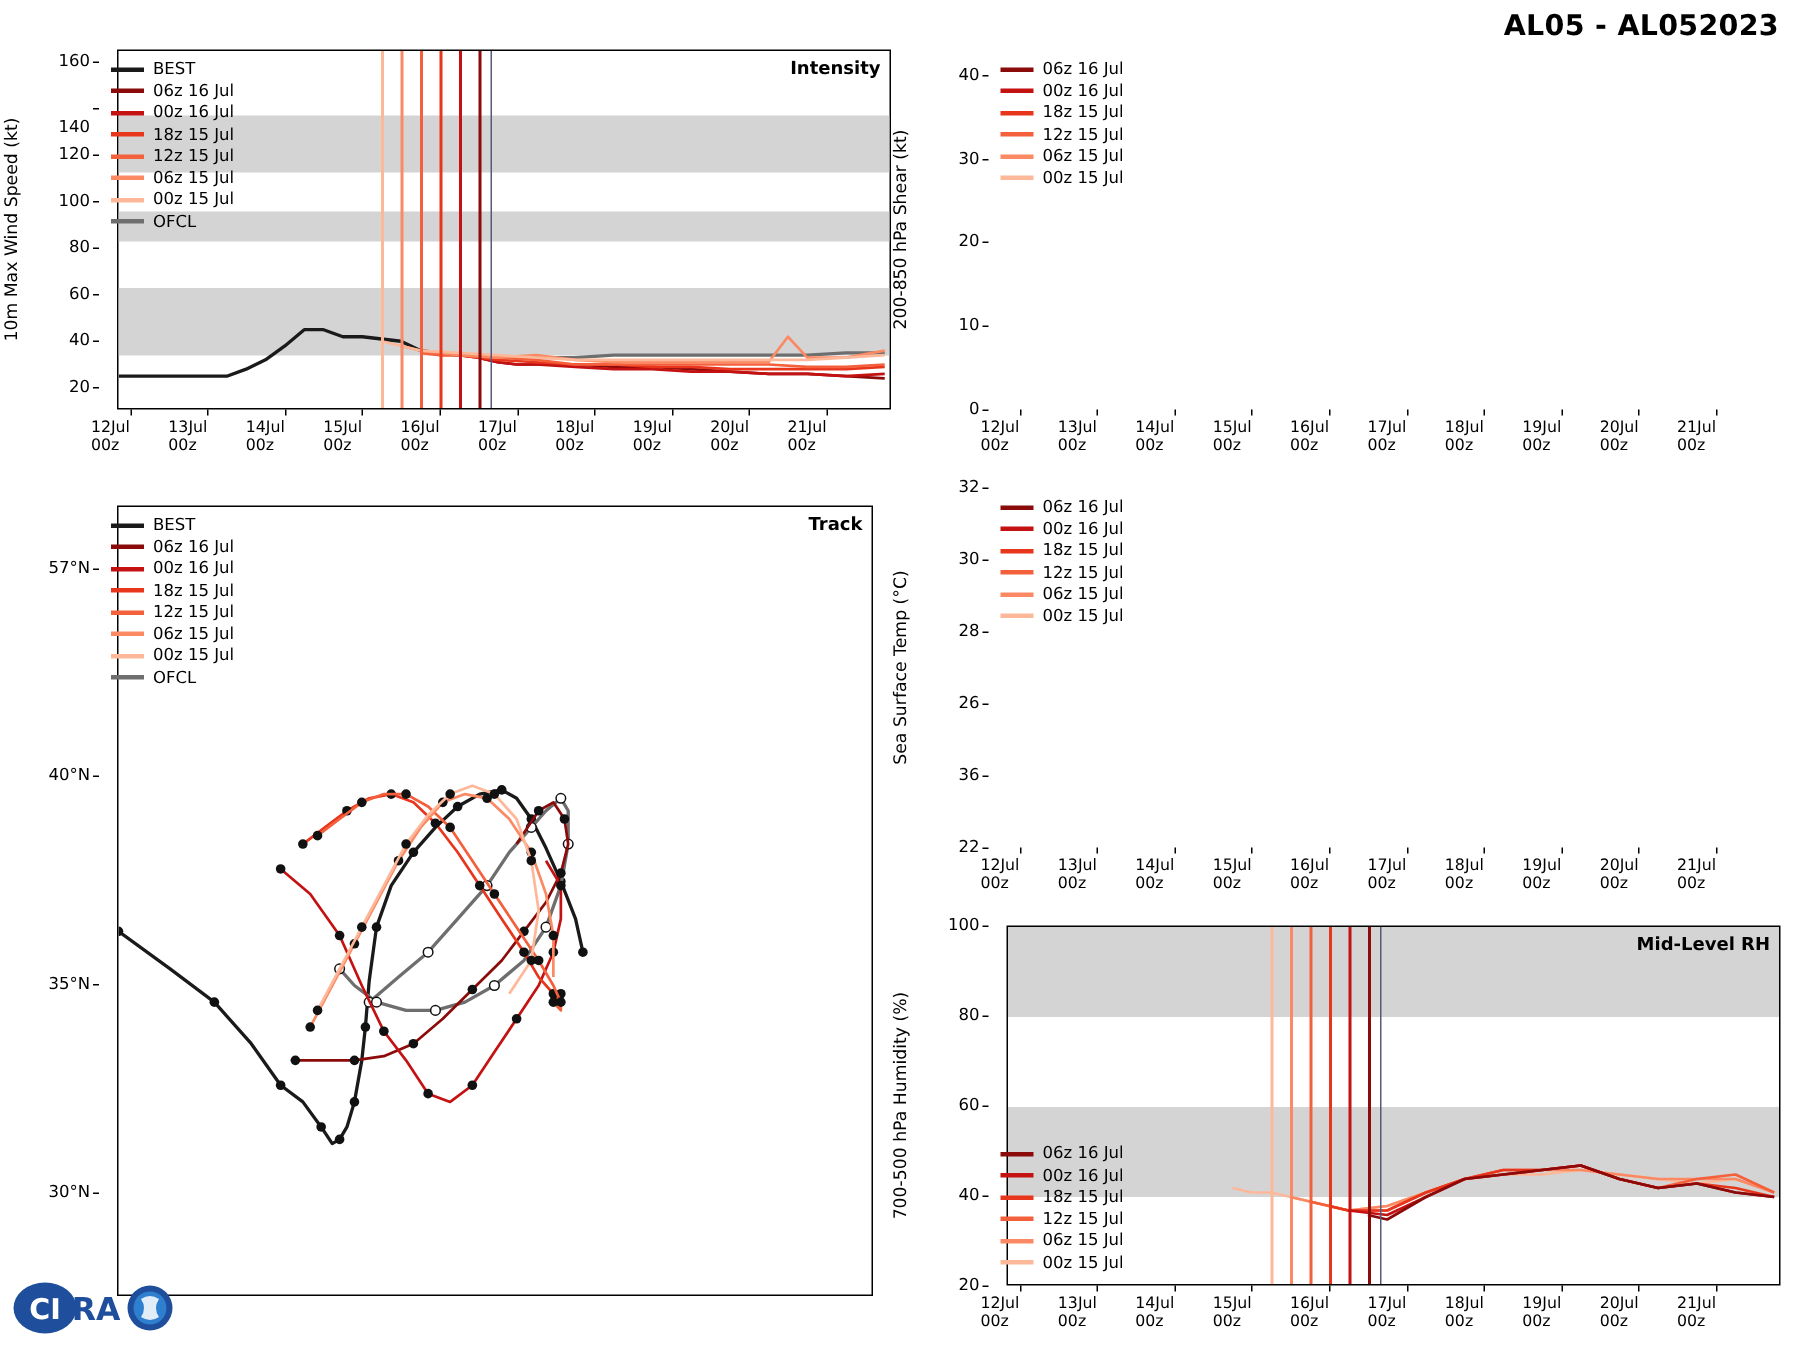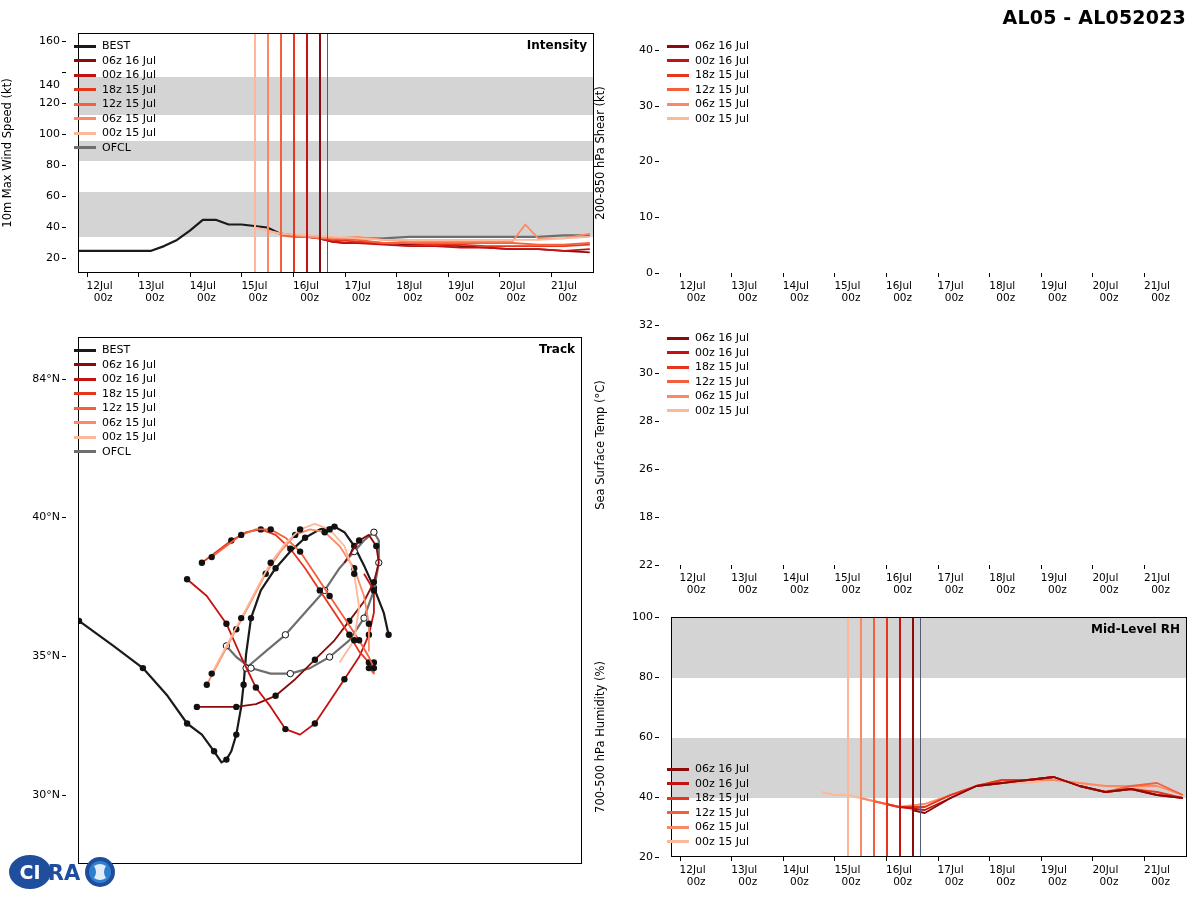--- a/index.html
+++ b/index.html
@@ -14,21 +14,21 @@
 
   .panel{position:absolute;}
   .plotbox{position:absolute;border:1px solid #000;background:#fff;box-sizing:border-box;overflow:hidden;margin-left:12px;}
   .band{position:absolute;left:0;right:0;background:#d4d4d4;}
   .vline{position:absolute;top:0;bottom:0;width:1.6px;}
   .corner-label{position:absolute;right:6px;top:4px;font-size:12px;font-weight:bold;}
 
   .ylabel{position:absolute;font-size:11.5px;transform-origin:0 0;white-space:nowrap;}
   .ytick{position:absolute;font-size:11px;text-align:right;white-space:nowrap;}
   .ytickmark{position:absolute;height:1px;background:#000;width:4px;}
-  .xtick{position:absolute;font-size:10.5px;text-align:right;white-space:nowrap;line-height:12px;}
+  .xtick{position:absolute;font-size:10.5px;text-align:left;white-space:nowrap;line-height:12px;}
   .xtickmark{position:absolute;width:1px;background:#000;height:4px;}
 
   .legend{position:absolute;font-size:11px;line-height:14.5px;}
   .legend .row{display:flex;align-items:center;height:14.5px;text-align:center;}
   .legend .sw{width:22px;height:2.6px;margin-right:6px;flex:0 0 22px;}
   .legend .lbl{white-space:nowrap;}
 
   svg{display:block;}
 
   .logo{position:absolute;left:8px;bottom:6px;width:120px;height:44px;}
@@ -192,21 +192,21 @@
         </div>
         <div class="row">
           <span class="sw" style="background: rgb(253, 184, 154);"></span>
           <span class="lbl">00z 15 Jul</span>
         </div>
       </div>
     </div>
     <div class="panel" style="left: 0px; top: 0px; width: 1200px; height: 900px;">
       <div class="ytick" style="left: 619px; width: 34px; top: 558px;">22</div>
       <div class="ytickmark" style="left: 655px; top: 565px;"></div>
-      <div class="ytick" style="left: 619px; width: 34px; top: 510px;">18</div>
+      <div class="ytick" style="left: 619px; width: 34px; top: 510px;">36</div>
       <div class="ytickmark" style="left: 655px; top: 517px;"></div>
       <div class="ytick" style="left: 619px; width: 34px; top: 462px;">26</div>
       <div class="ytickmark" style="left: 655px; top: 469px;"></div>
       <div class="ytick" style="left: 619px; width: 34px; top: 414px;">28</div>
       <div class="ytickmark" style="left: 655px; top: 421px;"></div>
       <div class="ytick" style="left: 619px; width: 34px; top: 366px;">30</div>
       <div class="ytickmark" style="left: 655px; top: 373px;"></div>
       <div class="ytick" style="left: 619px; width: 34px; top: 318px;">32</div>
       <div class="ytickmark" style="left: 655px; top: 325px;"></div>
       <div class="ylabel" style="left: 607px; top: 445px; transform: rotate(-90deg) translate(-50%, -100%);">Sea Surface Temp (°C)</div>
@@ -420,21 +420,21 @@
           <circle cx="275.2" cy="302.3" r="3.2" fill="#111111"></circle>
         </svg>
         <div class="corner-label">Track</div>
       </div>
       <div class="ytick" style="left: 22px; width: 38px; top: 787.658px;">30°N</div>
       <div class="ytickmark" style="left: 62px; top: 794.658px;"></div>
       <div class="ytick" style="left: 22px; width: 38px; top: 648.974px;">35°N</div>
       <div class="ytickmark" style="left: 62px; top: 655.974px;"></div>
       <div class="ytick" style="left: 22px; width: 38px; top: 510.289px;">40°N</div>
       <div class="ytickmark" style="left: 62px; top: 517.289px;"></div>
-      <div class="ytick" style="left: 22px; width: 38px; top: 371.605px;">84°N</div>
+      <div class="ytick" style="left: 22px; width: 38px; top: 371.605px;">57°N</div>
       <div class="ytickmark" style="left: 62px; top: 378.605px;"></div>
       <div class="legend" style="left: 74px; top: 343px;">
         <div class="row">
           <span class="sw" style="background: rgb(26, 26, 26);"></span>
           <span class="lbl">BEST</span>
         </div>
         <div class="row">
           <span class="sw" style="background: rgb(139, 10, 10);"></span>
           <span class="lbl">06z 16 Jul</span>
         </div>

